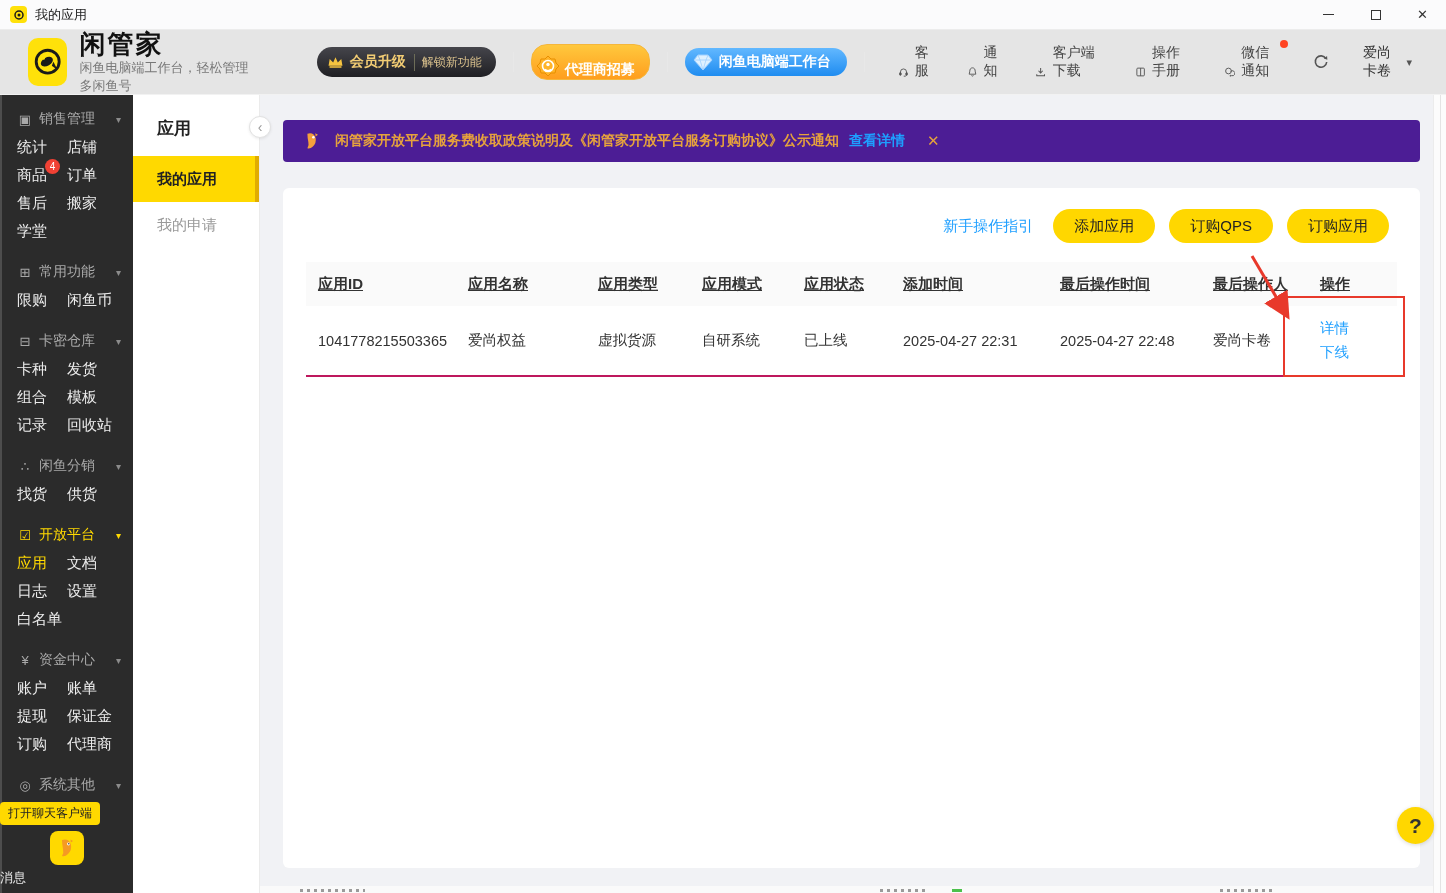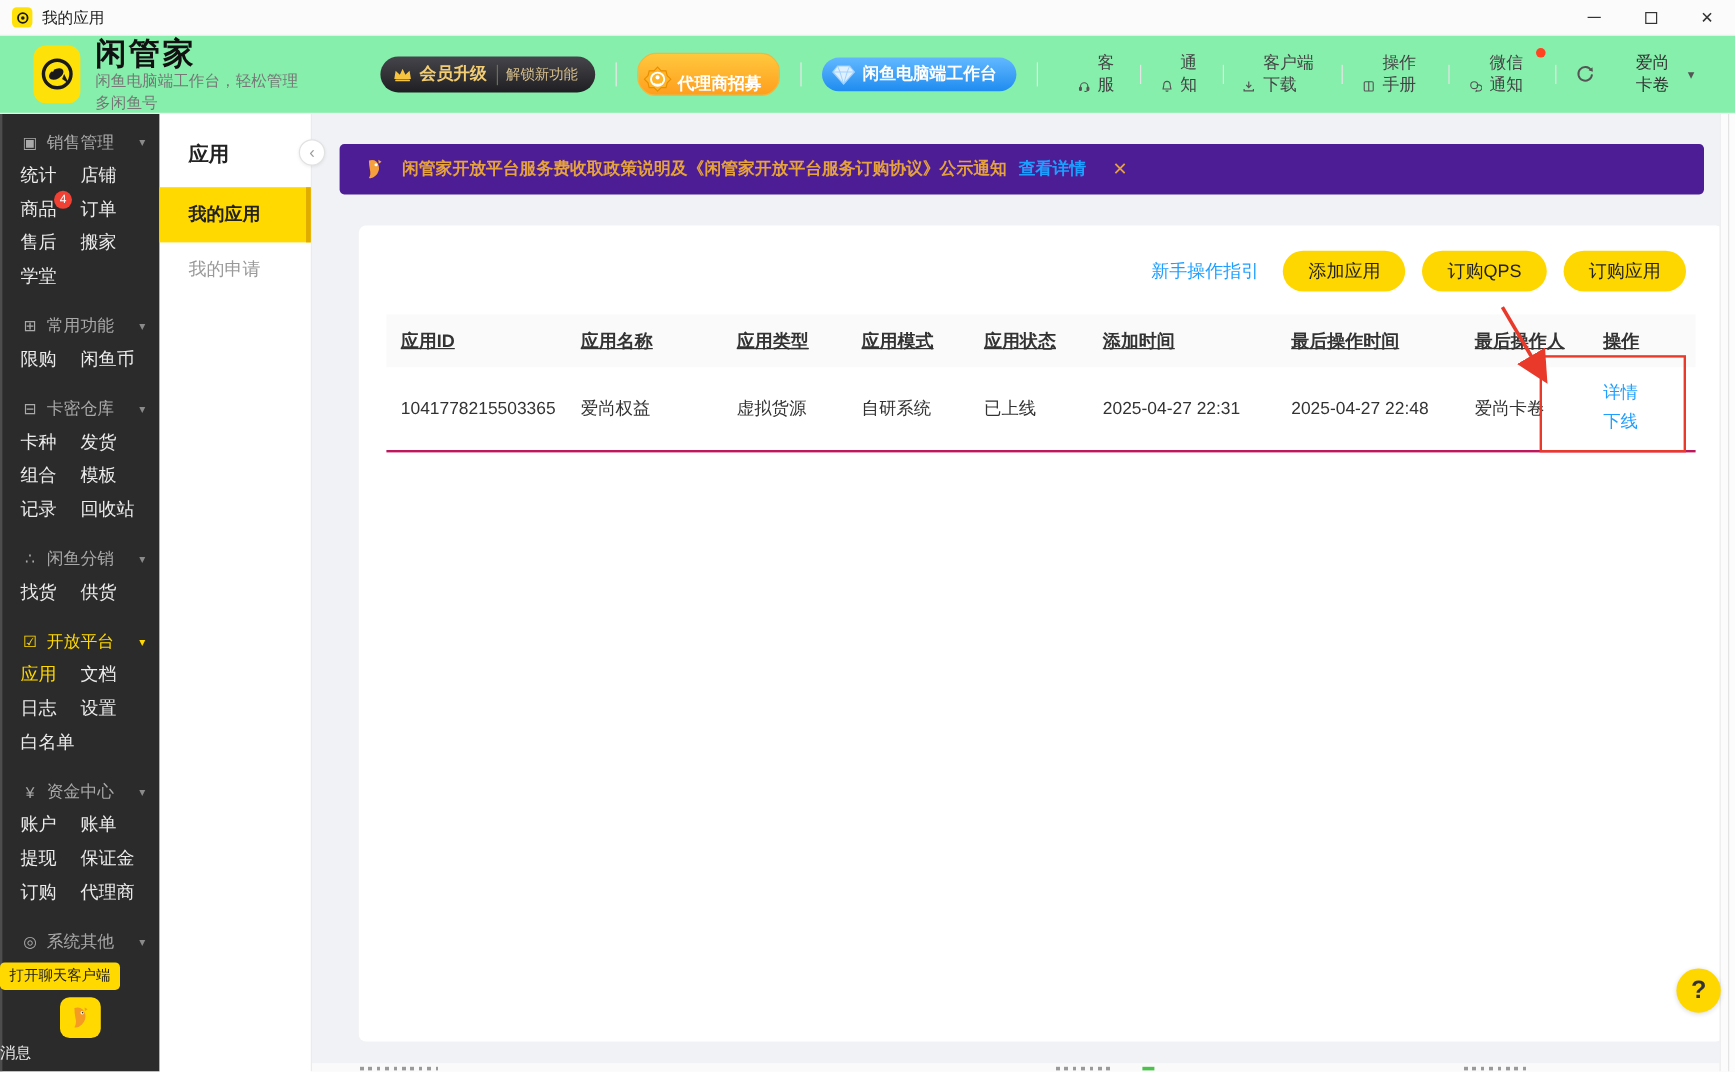--- a/index.html
+++ b/index.html
@@ -10,21 +10,21 @@
   .titlebar { position:absolute; left:0; top:0; width:100%; height:30px; background:#fbfbfc; border-bottom:1px solid #ececec; display:flex; align-items:center; padding-left:10px; }
   .tb-ico { width:17px; height:17px; border-radius:4px; background:#ffe10a; display:flex; align-items:center; justify-content:center; margin-right:8px; }
   .tb-ico svg { width:12px; height:12px; }
   .tb-title { font-size:13px; color:#222; }
   .win-controls { margin-left:auto; display:flex; height:30px; }
   .win-btn { width:47px; height:30px; display:flex; align-items:center; justify-content:center; color:#333; font-size:13px; cursor:default; }
   .win-min i { display:block; width:11px; height:0; border-top:1.5px solid #333; }
   .win-max i { display:block; width:10px; height:10px; border:1.5px solid #333; }
 
   
-  .app-header { position:absolute; left:0; top:30px; width:100%; height:65px; background:#86efac; display:flex; align-items:center; padding:0 34px 0 28px; border-bottom:1px solid #f2f2f2; }
+  .app-header { position:absolute; left:0; top:30px; width:100%; height:65px; background:#e5e5e5; display:flex; align-items:center; padding:0 34px 0 28px; border-bottom:1px solid #f2f2f2; }
   .logo-sq { width:48px; height:48px; background:#ffe10a; border-radius:10px; display:flex; align-items:center; justify-content:center; }
   .logo-txt { margin-left:12px; }
   .logo-title { font-size:26px; font-weight:bold; color:#111; letter-spacing:2px; line-height:28px; }
   .logo-sub { font-size:13px; color:#777; margin-top:1px; }
   .promos { display:flex; align-items:center; margin-left:56px; gap:0; }
   .pill { display:flex; align-items:center; border-radius:16px; cursor:pointer; white-space:nowrap; }
   .pill-dark { background:linear-gradient(180deg,#45454b,#1f1f23); color:#f3cd74; height:30px; padding:0 14px 0 10px; font-size:14px; font-weight:bold; gap:6px; }
   .pill-dark .sub { color:#d9c08c; font-size:12px; font-weight:normal; border-left:1px solid #6d6d58; padding-left:7px; margin-left:2px; }
   .pill-gold { background:linear-gradient(180deg,#ffc83d,#ff9e1e); color:#fff; height:36px; padding:0 14px 0 4px; font-size:14px; font-weight:bold; gap:5px; border:1px solid #f5b63a;align-items:flex-end; }
   .pill-blue { background:linear-gradient(180deg,#62b8ff,#1f8cf0); color:#fff; height:28px; padding:0 16px 0 8px; font-size:14px; font-weight:bold; gap:6px; }
@@ -64,21 +64,21 @@
   .collapse-btn { position:absolute; left:249px; top:116px; width:22px; height:22px; border-radius:50%; background:#fff; border:1px solid #e2e2e2; box-shadow:0 1px 3px rgba(0,0,0,.08); color:#9a9a9a; font-size:14px; line-height:20px; text-align:center; cursor:pointer; z-index:6; }
 
   
   .main { position:absolute; left:260px; top:95px; right:0; bottom:0; background:#f1f2f5; }
   .notice { position:absolute; left:23px; top:25px; width:1137px; height:42px; background:#4c1d95; border-radius:4px; display:flex; align-items:center; padding:0 18px;font-weight:bold; }
   .notice svg { width:22px; height:22px; flex:none; }
   .notice-text { color:#e6a23c; font-size:14px; margin-left:12px; }
   .notice-link { color:#1e9fff; font-size:14px; margin-left:10px; cursor:pointer; }
   .notice-close { color:#e6a23c; font-size:15px; margin-left:22px; cursor:pointer; }
 
-  .card { position:absolute; left:23px; top:93px; width:1137px; height:680px; background:#fff; border-radius:6px;margin-left:16px; }
+  .card { position:absolute; left:23px; top:93px; width:1137px; height:680px; background:#fff; border-radius:6px; }
   .toolbar { position:absolute; top:21px; right:31px; display:flex; align-items:center; gap:14px; }
   .guide-link { color:#1e9fff; font-size:15px; margin-right:6px; cursor:pointer; }
   .ybtn { background:#ffd700; border:none; border-radius:17px; height:34px; padding:0 21px; font-size:15px; color:#222; font-family:inherit; cursor:pointer; }
 
   .tbl { position:absolute; left:23px; top:74px; width:1091px; }
   .trow { display:grid; grid-template-columns:150px 130px 104px 102px 99px 157px 153px 107px 89px; align-items:center; }
   .thead { background:#fafafa; height:44px; font-weight:bold; font-size:15px; color:#333;text-decoration:underline; }
   .thead > div, .tdata > div { padding-left:12px; }
   .tdata { height:71px; font-size:14.5px; color:#333; border-bottom:2px solid #be185d; }
   .cell-actions { display:flex; flex-direction:column; gap:1px; }

